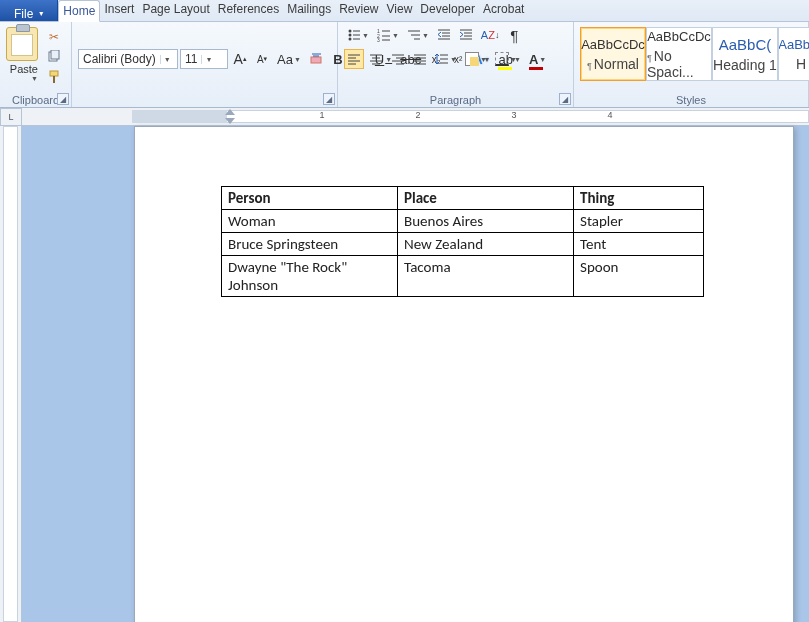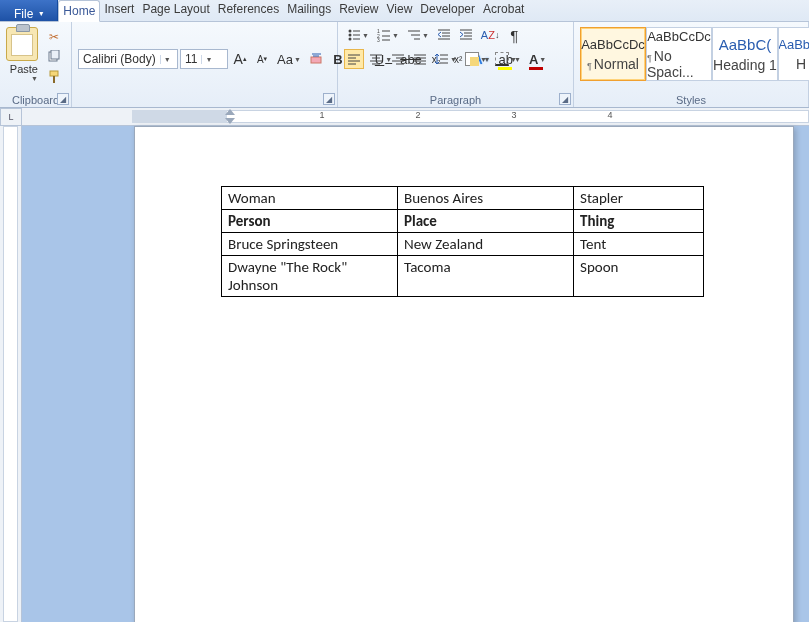--- a/index.html
+++ b/index.html
@@ -509,28 +509,28 @@
 
   <div class="page">
     <table class="doc-table">
       <colgroup>
           <col class="c1">
           <col class="c2">
           <col class="c3">
         </colgroup>
       <tbody>
           <tr>
+        <th>Person</th>
+        <th>Place</th>
+        <th>Thing</th>
+      </tr>
+      <tr>
         <td>Woman</td>
         <td>Buenos Aires</td>
         <td>Stapler</td>
-      </tr>
-      <tr>
-        <th>Person</th>
-        <th>Place</th>
-        <th>Thing</th>
       </tr>
       <tr>
         <td>Bruce Springsteen</td>
         <td>New Zealand</td>
         <td>Tent</td>
       </tr>
       <tr>
         <td>Dwayne "The Rock" Johnson</td>
         <td>Tacoma</td>
         <td>Spoon</td>

